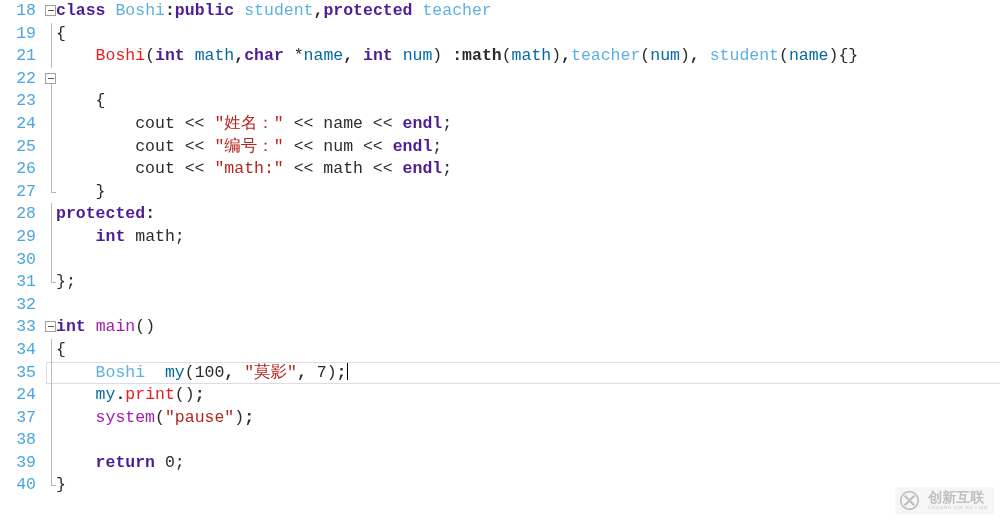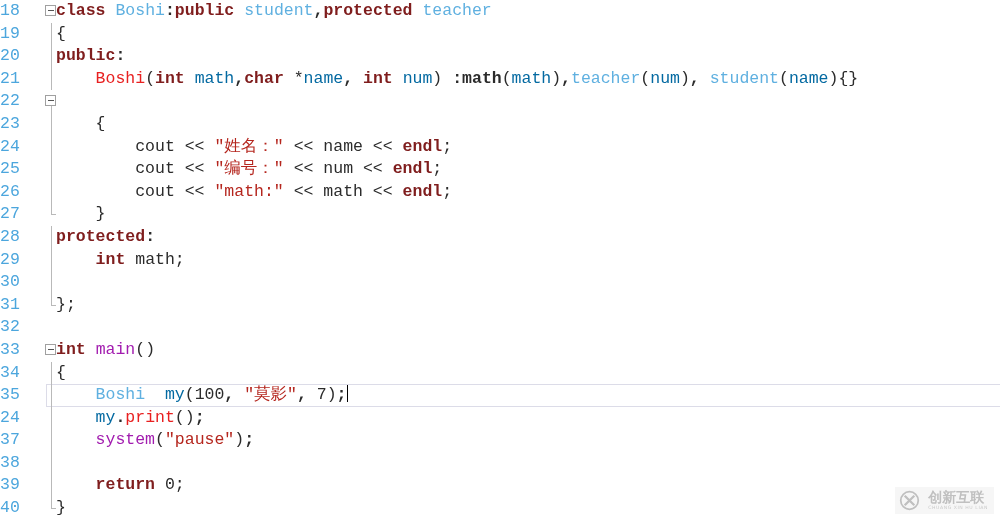--- a/index.html
+++ b/index.html
@@ -44,21 +44,21 @@
     box-sizing: border-box;
     pointer-events: none;
   }
 
   
   .lineno {
     position: absolute;
     left: 0;
     top: 0;
     width: 36px;
-    text-align: left;
+    text-align: right;
     color: #4ca6dd;
     font-size: 16.5px;
     font-family: "Liberation Mono", "DejaVu Sans Mono", monospace;
   }
 
   
   .foldcol {
     position: absolute;
     left: 44px;
     top: 0;
@@ -116,21 +116,21 @@
     position: absolute;
     left: 56px;
     top: 0;
     white-space: pre;
     font-size: 16.5px;
     font-family: "Liberation Mono", "DejaVu Sans Mono", monospace;
     color: #2b2b2b;
   }
 
   
-  .kw     { color: #7f1d1d; font-weight: bold; }   
+  .kw     { color: #4c1d95; font-weight: bold; }   
   .type   { color: #5fb0e0; }                       
   .fn     { color: #e82020; }                       
   .macro  { color: #a21caf; }                       
   .str    { color: #b5261e; }                       
   .ident  { color: #0369a1; }                       
   .plain  { color: #2b2b2b; }
   .bold   { font-weight: bold; }
 
   
   .caret {
@@ -193,27 +193,20 @@
   </div>
 
   <div class="row">
     <span class="lineno">19</span>
     <span class="foldcol">
       <span class="foldline"></span>
     </span>
     <span class="code"><span class="plain">{</span></span>
   </div>
 
-  <div class="row">
-    <span class="lineno">20</span>
-    <span class="foldcol">
-      <span class="foldline"></span>
-    </span>
-    <span class="code"><span class="kw">public</span><span class="plain bold">:</span></span>
-  </div>
 
   <div class="row">
     <span class="lineno">21</span>
     <span class="foldcol">
       <span class="foldline"></span>
     </span>
     <span class="code"><span class="plain">    </span><span class="fn">Boshi</span><span class="plain">(</span><span class="kw">int</span><span class="plain"> </span><span class="ident">math</span><span class="plain bold">,</span><span class="kw">char</span><span class="plain"> *</span><span class="ident">name</span><span class="plain bold">,</span><span class="plain"> </span><span class="kw">int</span><span class="plain"> </span><span class="ident">num</span><span class="plain">) </span><span class="plain bold">:math</span><span class="plain">(</span><span class="ident">math</span><span class="plain">)</span><span class="plain bold">,</span><span class="type">teacher</span><span class="plain">(</span><span class="ident">num</span><span class="plain">)</span><span class="plain bold">,</span><span class="plain"> </span><span class="type">student</span><span class="plain">(</span><span class="ident">name</span><span class="plain">){}</span></span>
   </div>
 
   <div class="row">

